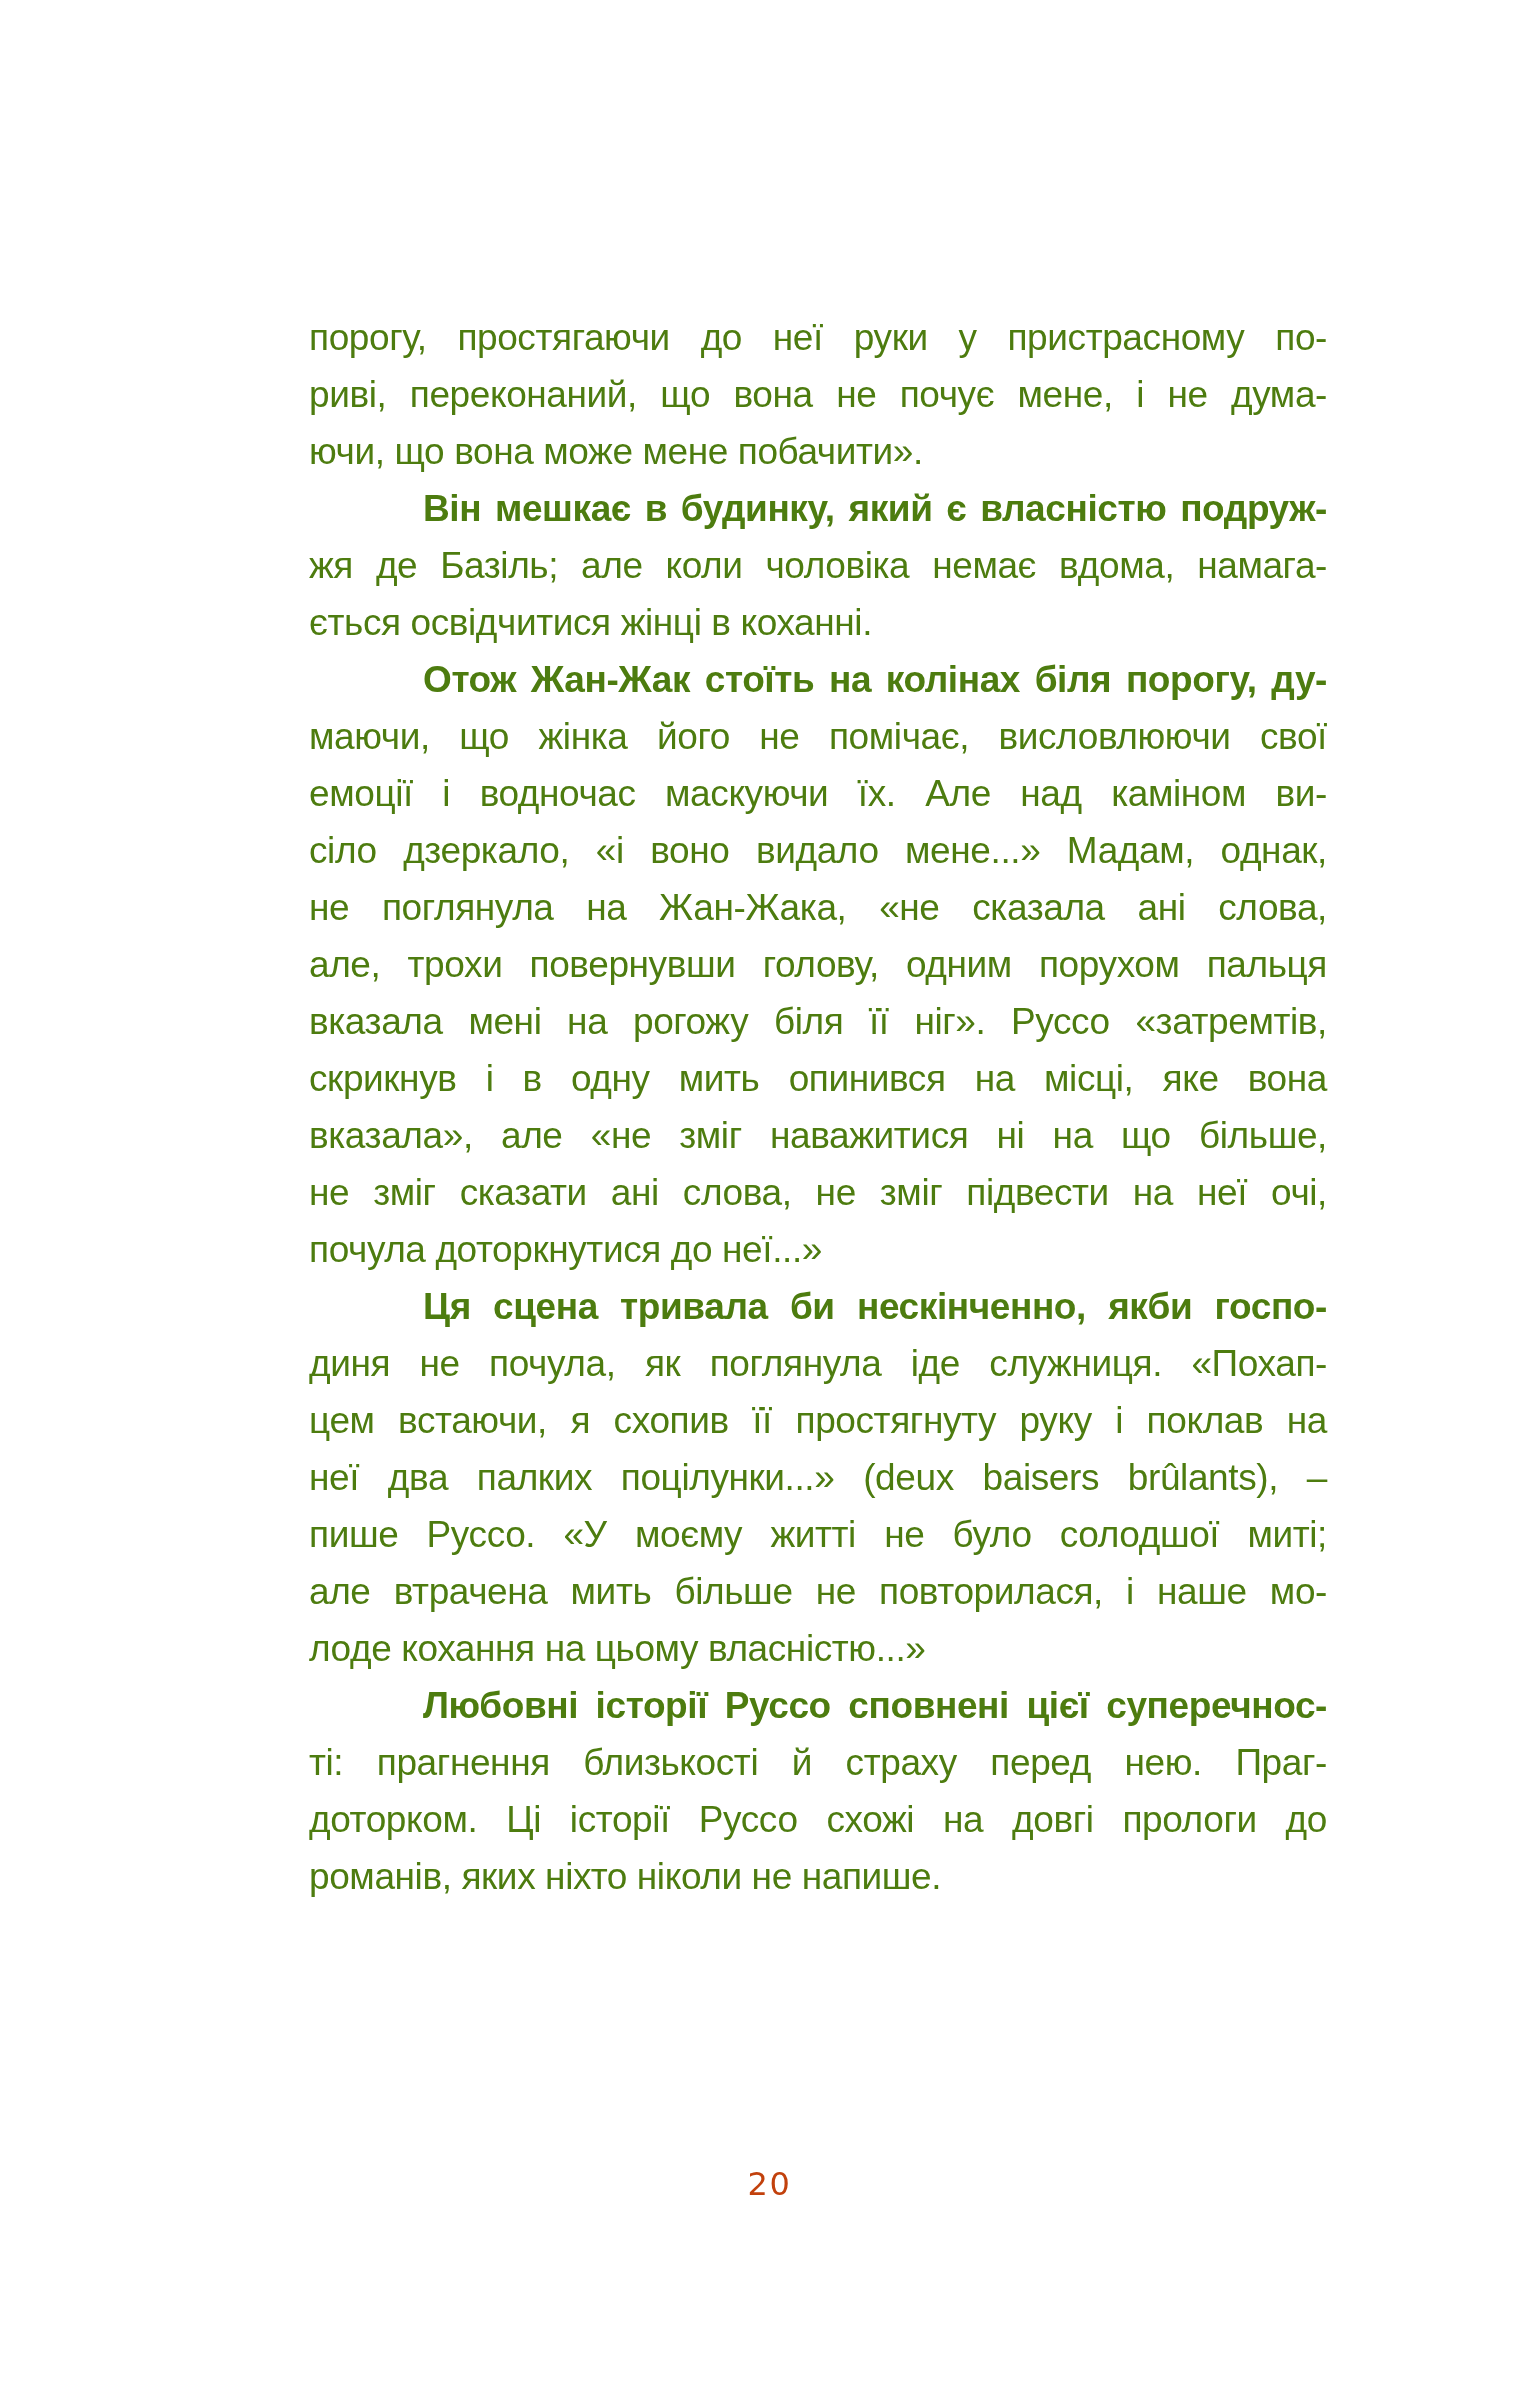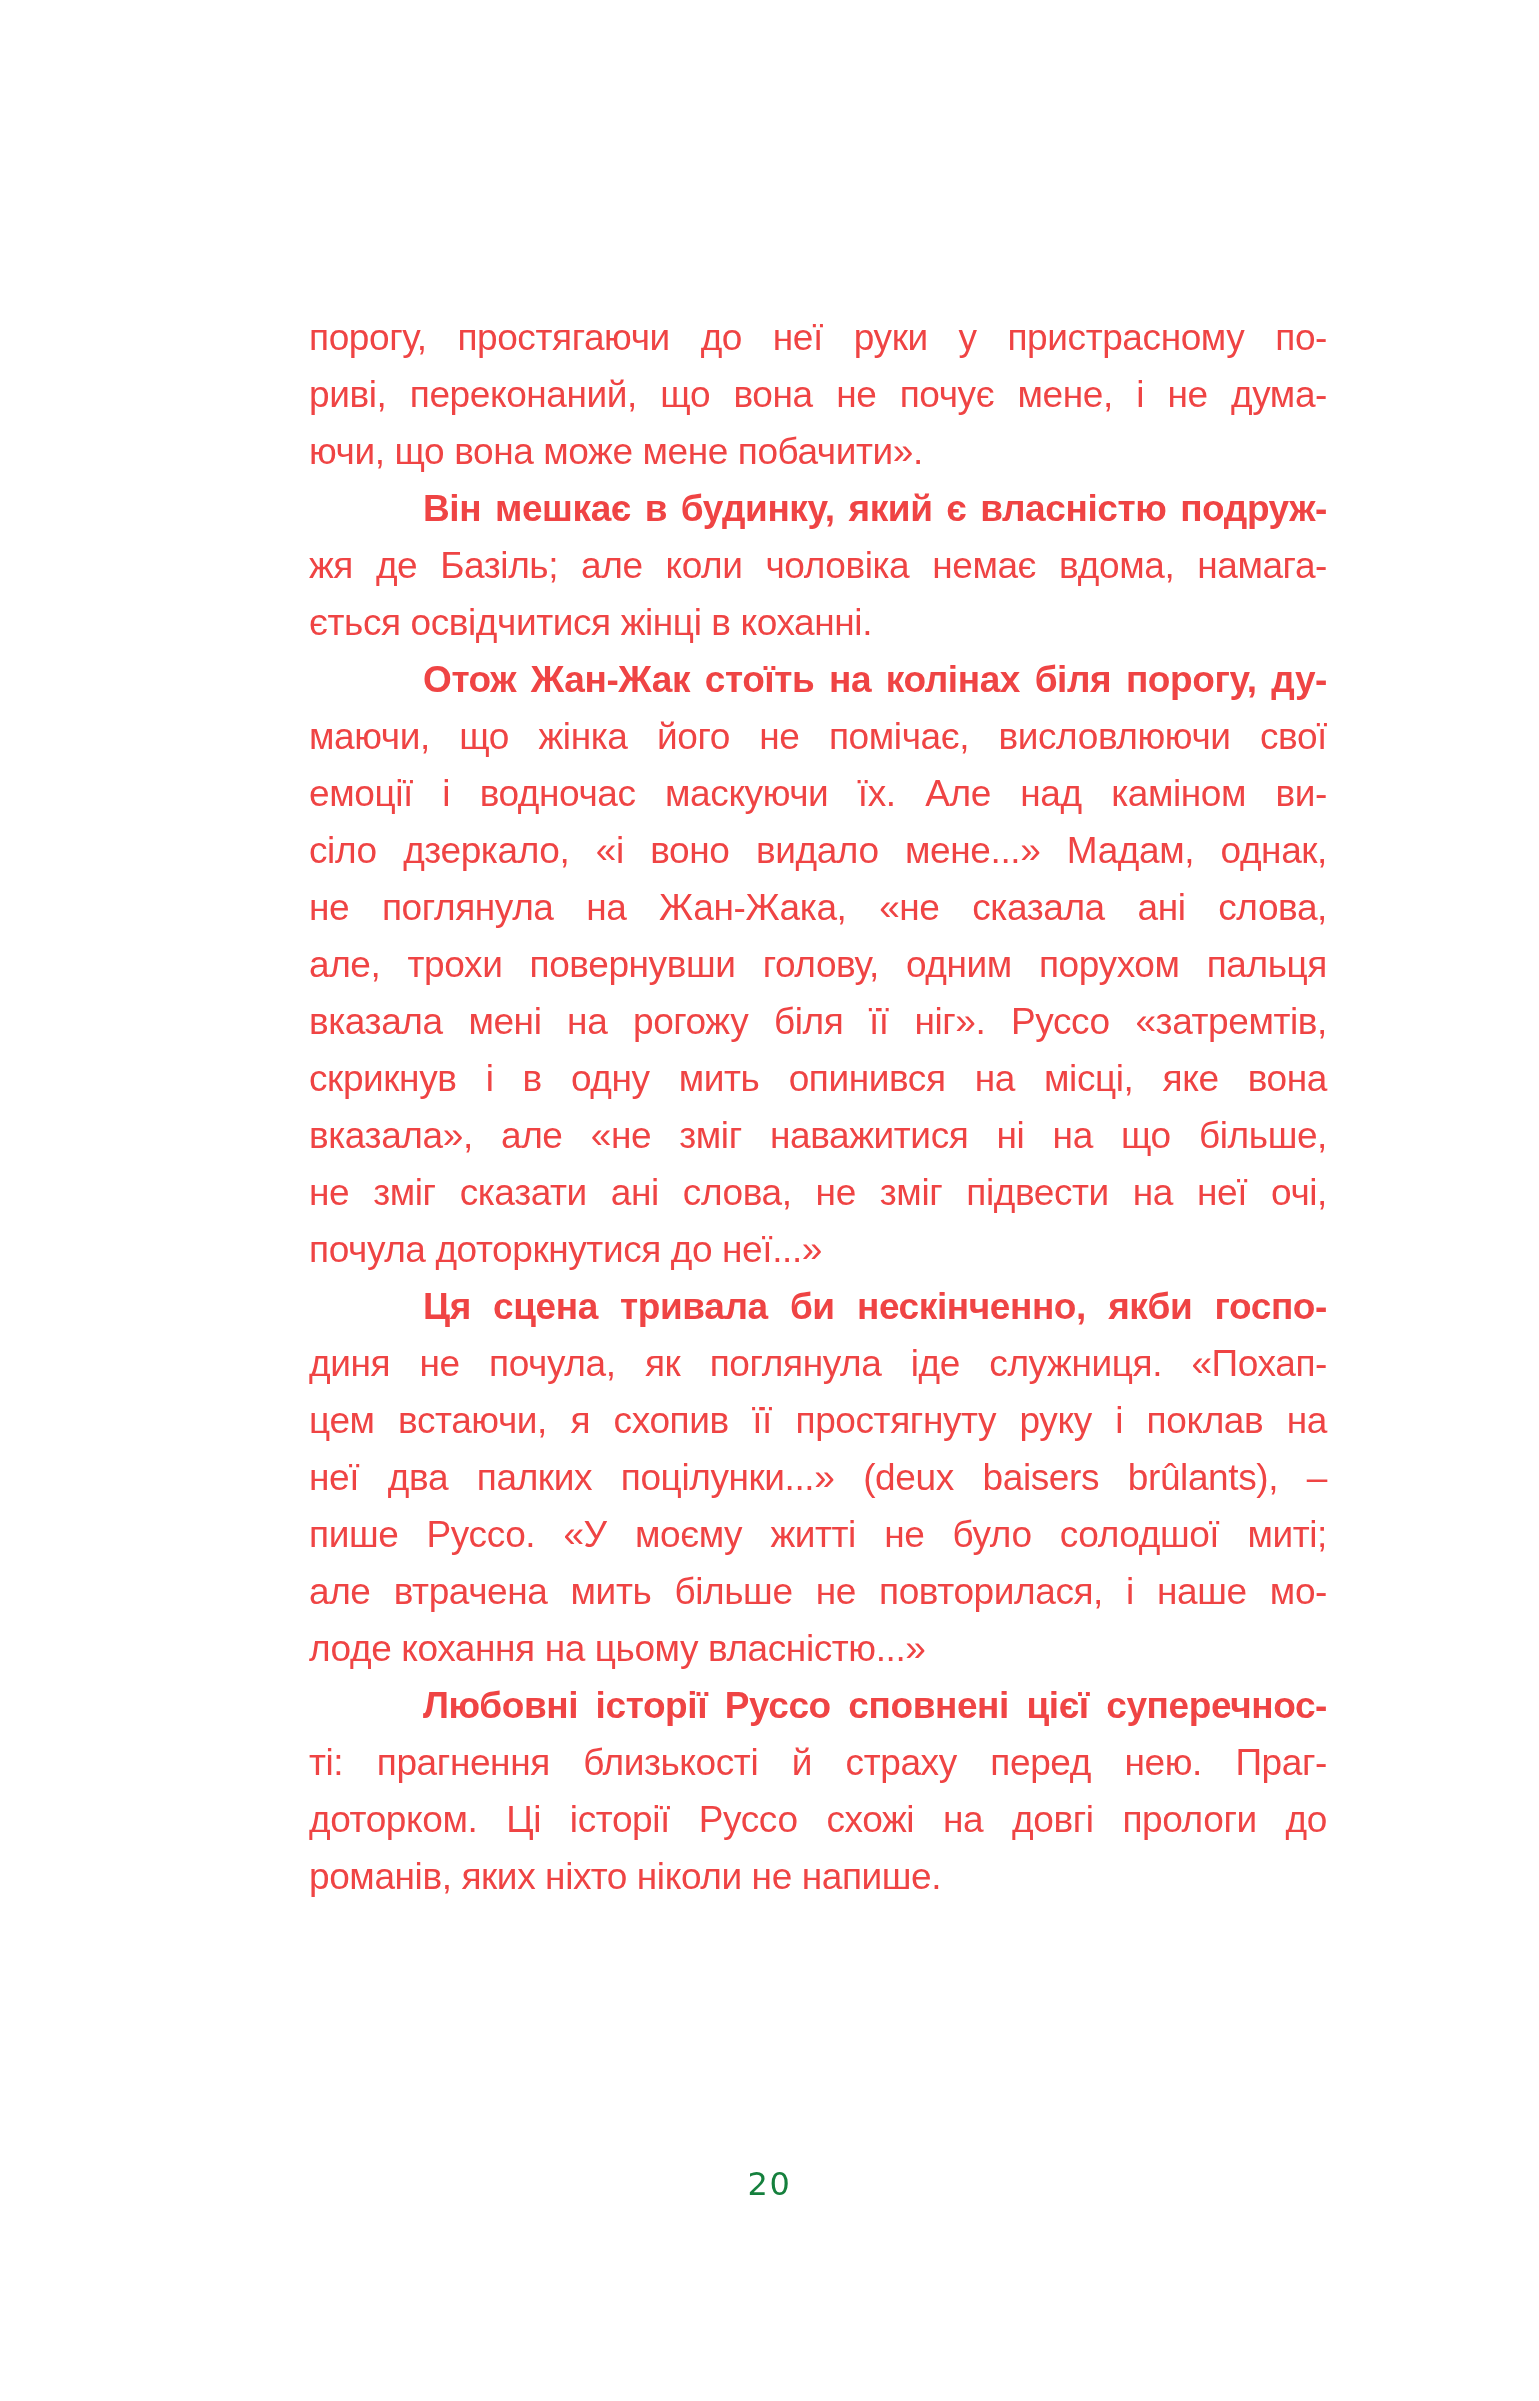--- a/index.html
+++ b/index.html
@@ -2,29 +2,29 @@
 <html style="font-size:13px"><head>
 <meta charset="utf-8">
 <style>
   html, body { margin:0; padding:0; background:#ffffff; }
   body { width:1539px; height:2401px; position:relative; overflow:hidden; }
   .page { position:absolute; left:0; top:0; width:1539px; height:2401px; background:#ffffff; }
   .text-block { position:absolute; left:309px; top:309px; width:1018px; }
   .line {
     display:block; height:57px; line-height:57px;
     font-family:"Liberation Sans", "DejaVu Sans", sans-serif;
-    font-size:37px; color:#ef4444; white-space:nowrap;
+    font-size:37px; color:#4d7c0f; white-space:nowrap;
     text-align:justify; text-align-last:justify;
     letter-spacing:-0.4px;
   }
   .line.last { text-align-last:left; }
   .line.indent { padding-left:114px; box-sizing:border-box;font-weight:bold; }
   .page-number {
     position:absolute; left:0; width:1539px; top:2165px; text-align:center;
-    font-family:"DejaVu Sans", sans-serif; font-size:32px; color:#15803d; letter-spacing:1.6px;
+    font-family:"DejaVu Sans", sans-serif; font-size:32px; color:#c2410c; letter-spacing:1.6px;
   }
 </style>
 </head>
 <body>
 
 <div class="page">
   <div class="text-block">
 
     <div>
       <span class="line">порогу, простягаючи до неї руки у пристрасному по-</span>

